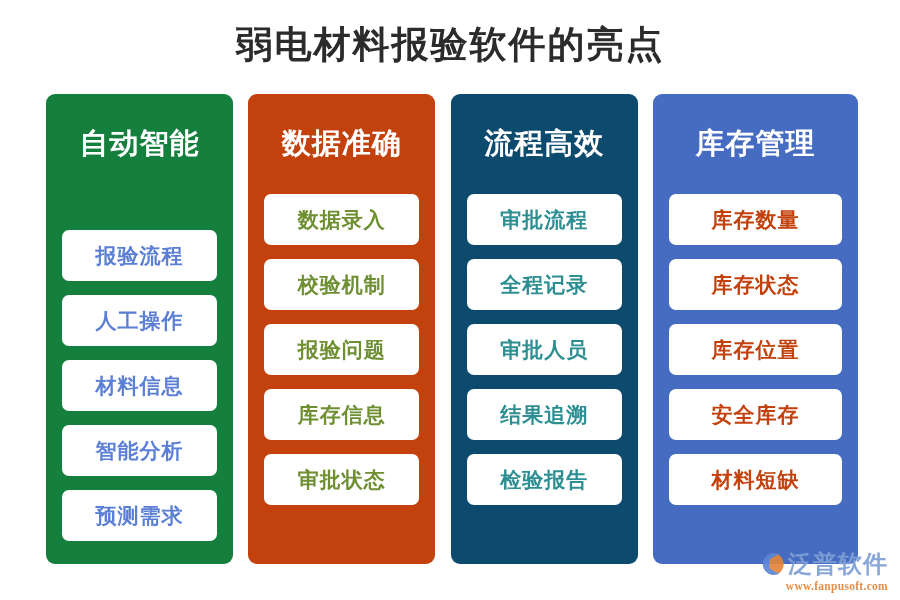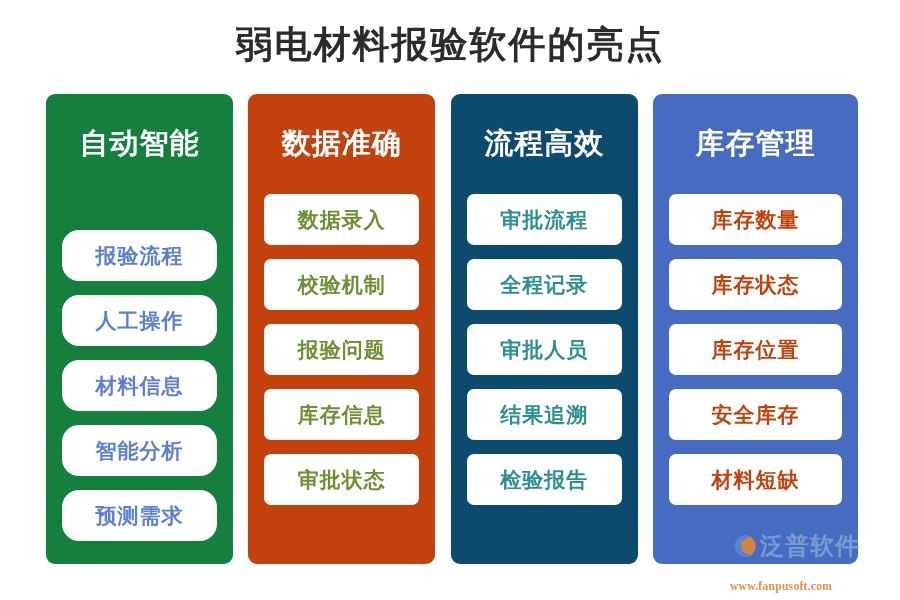--- a/index.html
+++ b/index.html
@@ -80,44 +80,43 @@
     align-items: center;
     justify-content: center;
     font-size: 21px;
     font-weight: bold;
     letter-spacing: 1px;
     box-sizing: border-box;
   }
 
   
   .col-1 { background: #15803d; gap: 36px; }
-  .col-1 .item-card { color: #5b7fd4; border-radius: 17px; }
+  .col-1 .item-card { color: #5b7fd4; }
 
   .col-2 { background: #c2410c; }
   .col-2 .item-card { color: #6e8f32; }
 
   .col-3 { background: #0c4a6e; }
   .col-3 .item-card { color: #2e8f93; }
 
   .col-4 { background: #456cc0; }
   .col-4 .item-card { color: #c2410c; }
 
   
   #watermark {
     position: absolute;
     right: 12px;
     bottom: 8px;
     width: 160px;
     height: 56px;
     opacity: 0.92;
     display: flex;
     flex-direction: column;
-    align-items: flex-start;
+    align-items: flex-end;
     justify-content: flex-end;
-    gap: 18px;
   }
   #watermark .wm-row {
     display: flex;
     align-items: center;
     gap: 4px;
   }
   #watermark .wm-mark {
     width: 28px;
     height: 28px;
     flex: 0 0 auto;

